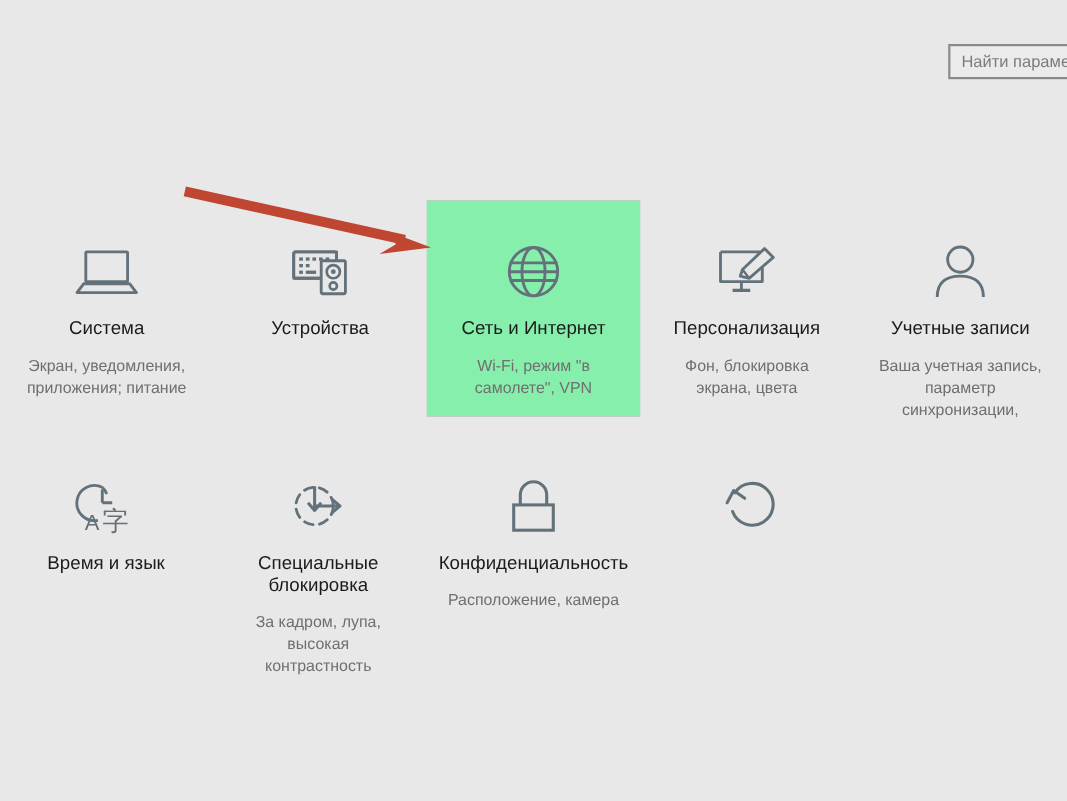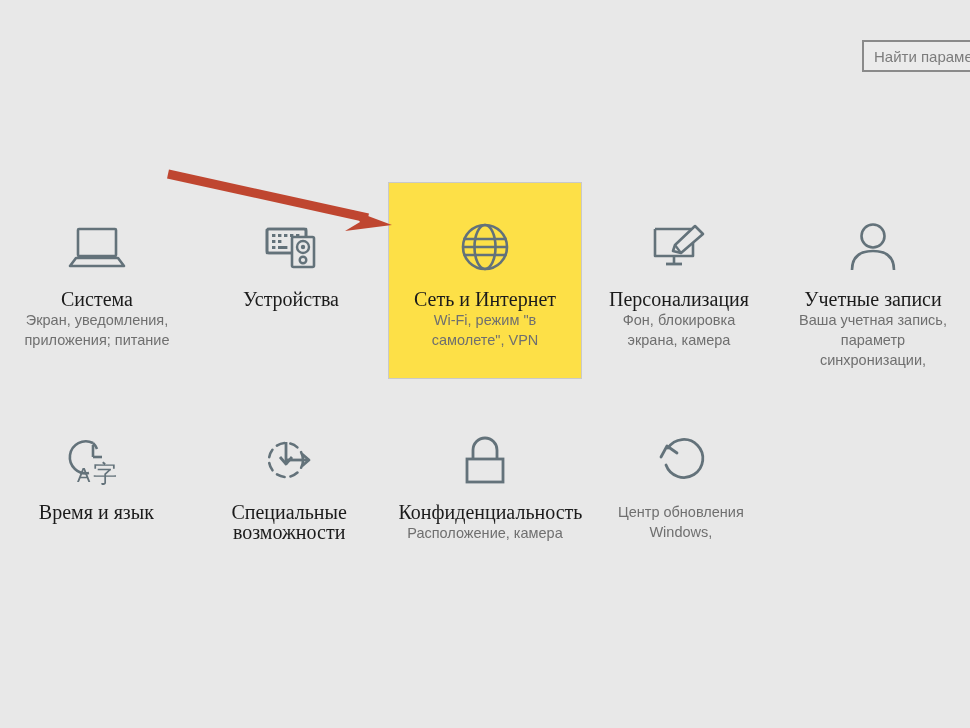--- a/index.html
+++ b/index.html
@@ -54,45 +54,44 @@
 
   .tile {
     width: 199px;
     padding-top: 36px;
     text-align: center;
     position: relative;
     border: 1px solid transparent;
   }
   .tile.selected {
     border: 1px solid #c9c9c9;
-    background: #fde047;
+    background: #86efac;
   }
 
   .tile-icon {
     height: 56px;
     display: flex;
     align-items: center;
     justify-content: center;
     margin-bottom: 14px;
   }
   .tile-icon svg { display: block; }
 
   .tile-title {
-    font-size: 20px;
+    font-size: 17px;
     line-height: 20px;
     color: #1b1b1b;
     padding: 0 12px;
-    font-family: Liberation Serif, serif;
   }
   .tile-desc {
     font-size: 14.5px;
     line-height: 20px;
     color: #6f6f6f;
     padding: 0 18px;
-    margin-top: 1px;
+    margin-top: 14px;
   }
 
   
   .arrow-overlay {
     position: absolute;
     left: 0; top: 0;
     width: 970px; height: 728px;
     pointer-events: none;
   }
 </style>
@@ -162,21 +161,21 @@
         <svg width="56" height="48" viewBox="0 0 56 48">
           <path d="M4 6 H40 M4 6 V33 H42 V20" fill="none" stroke="#63727a" stroke-width="2.6" stroke-linejoin="round"></path>
           <path d="M42 6 V10" fill="none" stroke="#63727a" stroke-width="2.6"></path>
           <line x1="23" y1="33" x2="23" y2="40" stroke="#63727a" stroke-width="2.6"></line>
           <line x1="15" y1="41" x2="31" y2="41" stroke="#63727a" stroke-width="2.8"></line>
           <path d="M44 3 L52 11 L30 30 L22 28 L24 22 Z" fill="#e8e8e8" stroke="#63727a" stroke-width="2.6" stroke-linejoin="round"></path>
           <line x1="24" y1="22" x2="30" y2="30" stroke="#63727a" stroke-width="2.2"></line>
         </svg>
       </div>
       <div class="tile-title">Персонализация</div>
-      <div class="tile-desc">Фон, блокировка экрана, камера</div>
+      <div class="tile-desc">Фон, блокировка экрана, цвета</div>
     </div>
 
     <div class="tile">
       <div class="tile-icon">
         <svg width="48" height="50" viewBox="0 0 48 50">
           <circle cx="24" cy="14" r="11.5" fill="none" stroke="#63727a" stroke-width="2.6"></circle>
           <path d="M3 48 C3 34 12 29 24 29 C36 29 45 34 45 48" fill="none" stroke="#63727a" stroke-width="2.6"></path>
         </svg>
       </div>
       <div class="tile-title">Учетные записи</div>
@@ -203,42 +202,42 @@
     <div class="tile">
       <div class="tile-icon">
         <svg width="56" height="50" viewBox="0 0 56 50">
           <circle cx="25" cy="25" r="17" fill="none" stroke="#63727a" stroke-width="2.6" stroke-dasharray="8 6" stroke-linecap="round"></circle>
           <line x1="25" y1="7" x2="25" y2="28" stroke="#63727a" stroke-width="2.8"></line>
           <path d="M19 22 L25 29 L31 22" fill="none" stroke="#63727a" stroke-width="2.8" stroke-linejoin="round"></path>
           <line x1="25" y1="25" x2="47" y2="25" stroke="#63727a" stroke-width="2.8"></line>
           <path d="M41 19 L48 25 L41 31" fill="none" stroke="#63727a" stroke-width="2.8" stroke-linejoin="round"></path>
         </svg>
       </div>
-      <div class="tile-title">Специальные возможности</div>
+      <div class="tile-title">Специальные блокировка</div>
+      <div class="tile-desc">За кадром, лупа, высокая контрастность</div>
     </div>
 
     <div class="tile">
       <div class="tile-icon">
         <svg width="46" height="50" viewBox="0 0 46 50">
           <path d="M11 24 V15 A12 12 0 0 1 35 15 V24" fill="none" stroke="#63727a" stroke-width="2.8"></path>
           <rect x="5" y="24" width="36" height="23" fill="none" stroke="#63727a" stroke-width="2.8"></rect>
         </svg>
       </div>
       <div class="tile-title">Конфиденциальность</div>
       <div class="tile-desc">Расположение, камера</div>
     </div>
 
     <div class="tile">
       <div class="tile-icon">
         <svg width="50" height="50" viewBox="0 0 50 50">
           <path d="M12 13 A19 19 0 1 1 10 30" fill="none" stroke="#63727a" stroke-width="2.8" stroke-linecap="round"></path>
           <path d="M5 22 L11 11 L21 18" fill="none" stroke="#63727a" stroke-width="2.8" stroke-linejoin="round" stroke-linecap="round"></path>
         </svg>
       </div>
-      <div class="tile-desc">Центр обновления Windows,</div>
     </div>
 
     <div class="tile"></div>
   </div>
 </div>
 
 <svg class="arrow-overlay" viewBox="0 0 970 728">
   <g>
     <line x1="168" y1="174" x2="368" y2="218" stroke="#bf4630" stroke-width="9"></line>
     <path d="M392 225 L352 210 L360 222 L345 231 Z" fill="#bf4630"></path>

